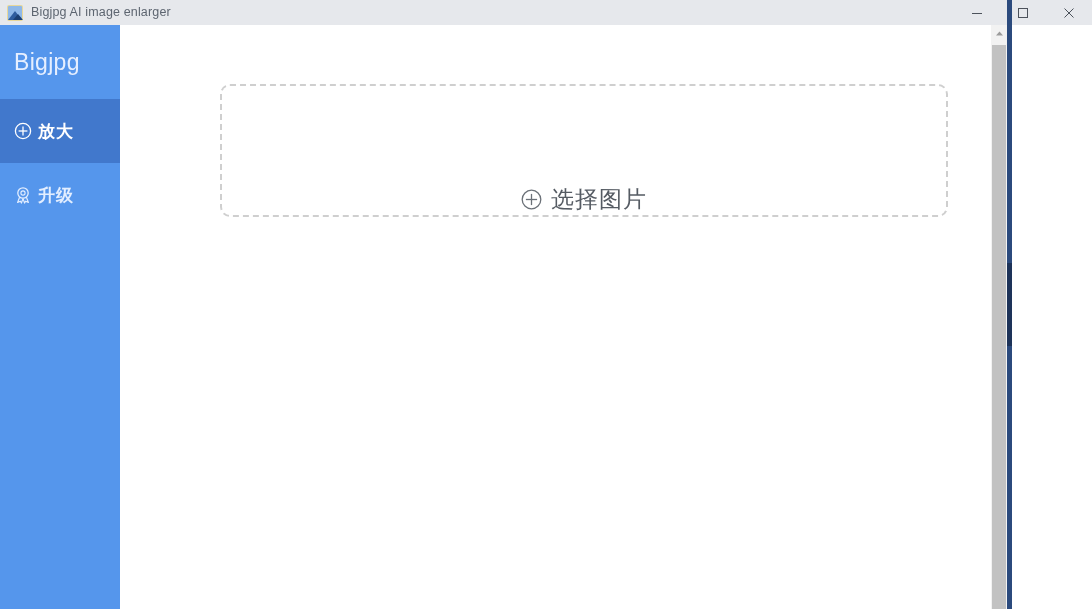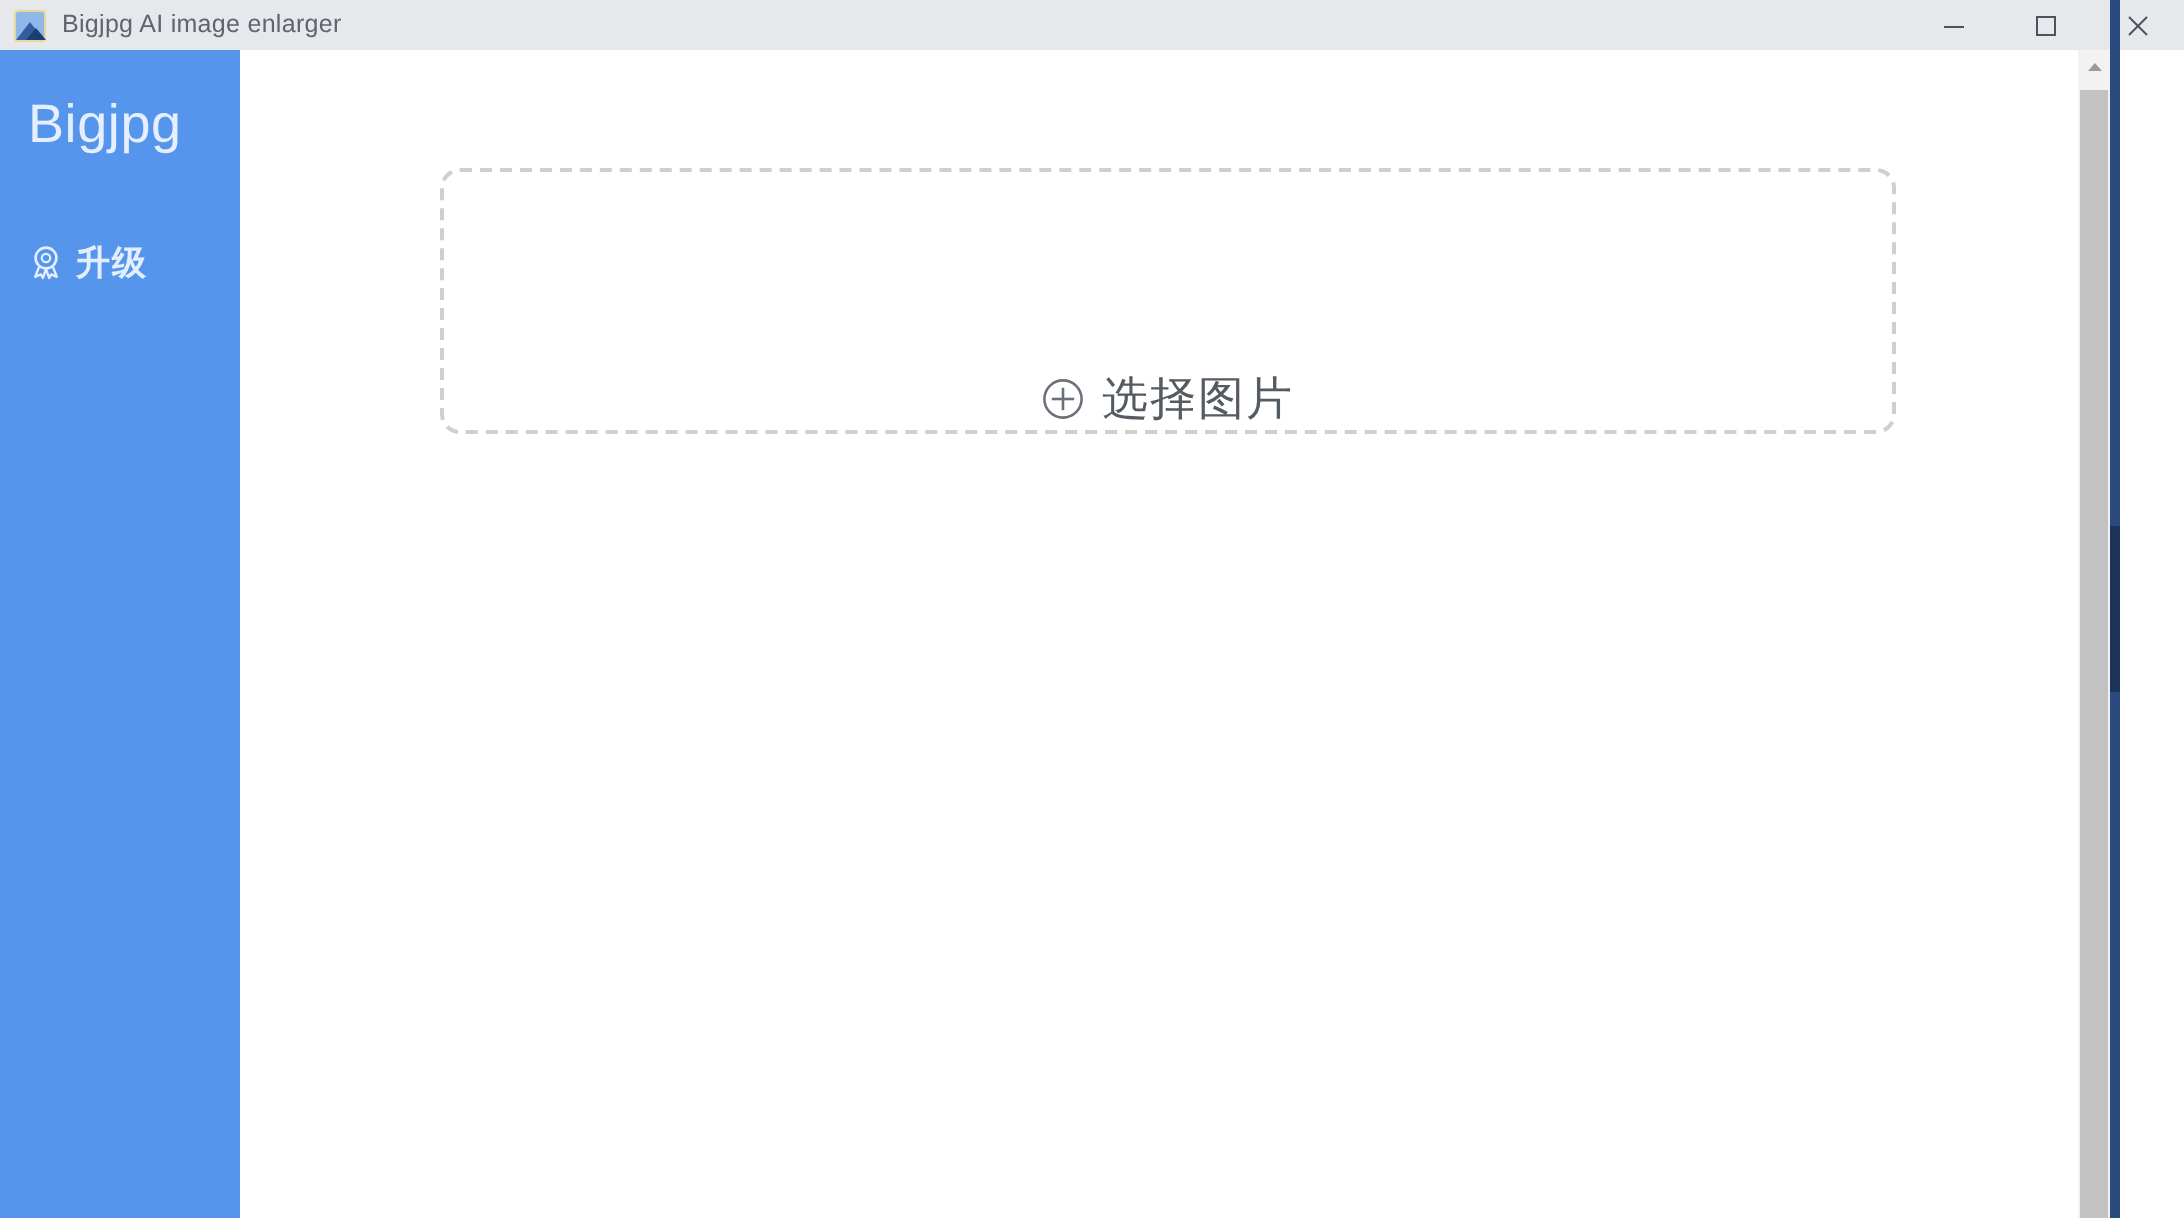--- a/index.html
+++ b/index.html
@@ -10,21 +10,20 @@
     overflow: hidden;
     background: #ffffff;
     font-family: "Liberation Sans", "DejaVu Sans", sans-serif;
   }
 
   #app {
     position: relative;
     width: 1012px;
     height: 609px;
     background: #7f1d1d;
-    padding-left: 48px;
   }
 
   
   .titlebar {
     position: absolute;
     top: 0; left: 0;
     width: 1092px;
     height: 25px;
     background: #e6e8ec;
     display: flex;
@@ -98,21 +97,21 @@
   }
   .brand {
     height: 74px;
     display: flex;
     align-items: center;
     padding-left: 14px;
     box-sizing: border-box;
   }
   .brand-text {
     color: #e6efff;
-    font-size: 27px;
+    font-size: 23px;
     letter-spacing: 0.3px;
     font-weight: 400;
   }
   .nav {
     margin-top: 0px;
   }
   .nav-item {
     height: 64px;
     display: flex;
     align-items: center;
@@ -266,20 +265,30 @@
   </div>
 
   <div class="sidebar">
 
     <div class="brand">
       <span class="brand-text">Bigjpg</span>
     </div>
 
     <div class="nav">
 
+      <div class="nav-item active">
+        <span class="nav-icon">
+          <svg width="18" height="18" viewBox="0 0 18 18">
+            <circle cx="9" cy="9" r="7.6" fill="none" stroke="#ffffff" stroke-width="1.3"></circle>
+            <line x1="9" y1="4.6" x2="9" y2="13.4" stroke="#ffffff" stroke-width="1.3"></line>
+            <line x1="4.6" y1="9" x2="13.4" y2="9" stroke="#ffffff" stroke-width="1.3"></line>
+          </svg>
+        </span>
+        <span class="nav-label">放大</span>
+      </div>
 
 
       <div class="nav-item">
         <span class="nav-icon">
           <svg width="18" height="18" viewBox="0 0 18 18">
             <circle cx="9" cy="7" r="5.2" fill="none" stroke="#e3eeff" stroke-width="1.3"></circle>
             <circle cx="9" cy="7" r="2.1" fill="none" stroke="#e3eeff" stroke-width="1.1"></circle>
             <path d="M5.6 11.3 L3.6 16.4 L6.4 15.2 L7.4 17 L9 12.6" fill="none" stroke="#e3eeff" stroke-width="1.2" stroke-linejoin="round"></path>
             <path d="M12.4 11.3 L14.4 16.4 L11.6 15.2 L10.6 17 L9 12.6" fill="none" stroke="#e3eeff" stroke-width="1.2" stroke-linejoin="round"></path>
           </svg>

